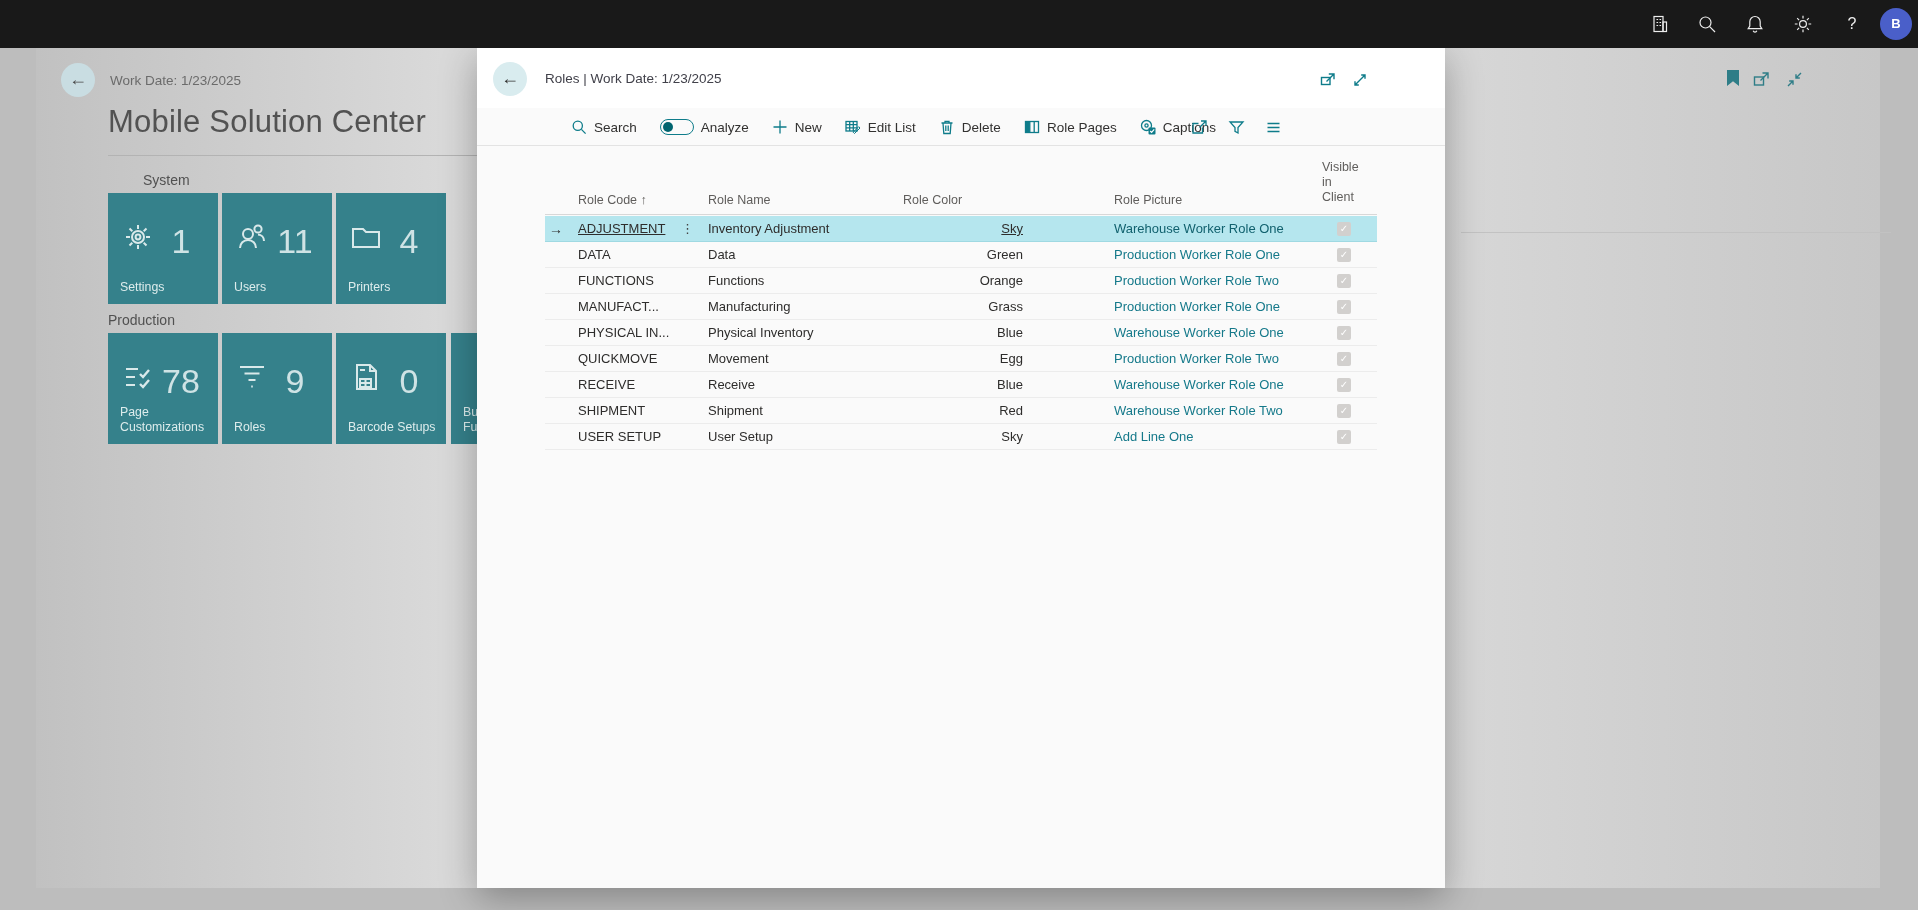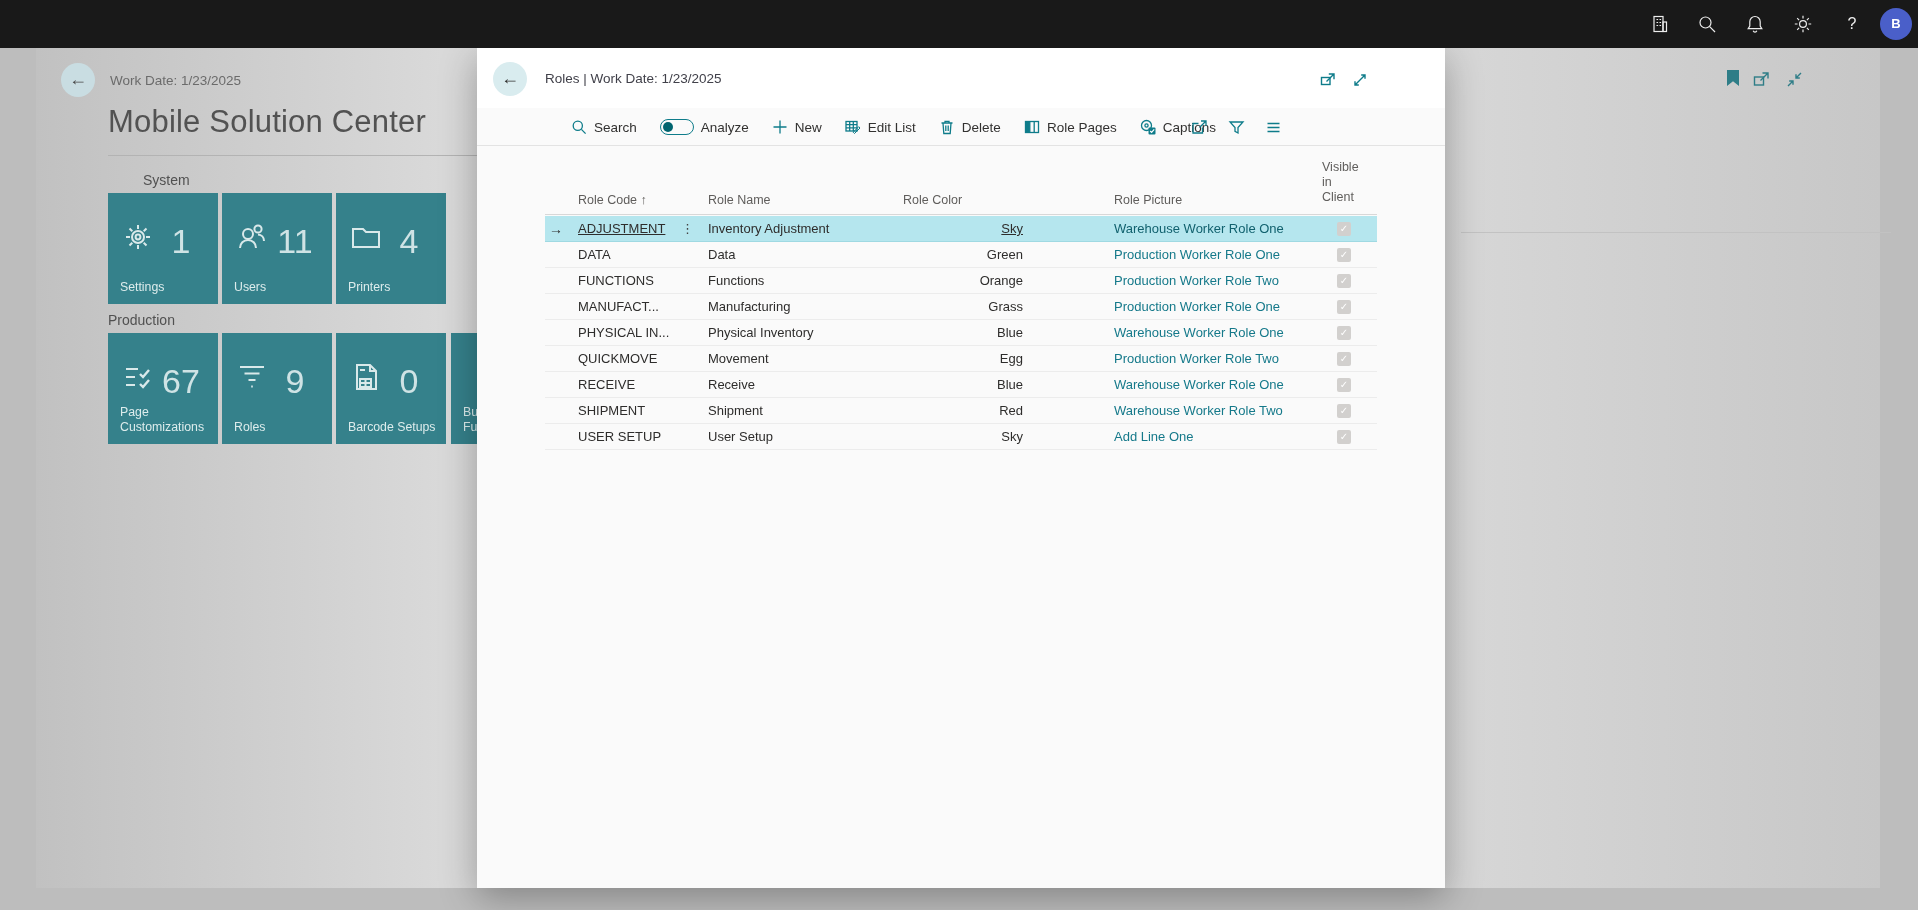--- a/index.html
+++ b/index.html
@@ -128,21 +128,21 @@
 <div class="section-label" style="left:108px; top:312px;">Production</div>
 
 <div class="tile" style="left:108px; top:333px;">
   <span class="tile-icon">
     <svg viewBox="0 0 32 32">
         <path d="M4 8h12M4 16h9M4 24h9"></path>
         <path d="M18 13l3 3 6-7" stroke-width="2.4"></path>
         <path d="M18 23l3 3 6-7" stroke-width="2.4"></path>
       </svg>
   </span>
-  <span class="tile-num">67</span>
+  <span class="tile-num">78</span>
   <span class="tile-label">Page Customizations</span>
 </div>
 <div class="tile" style="left:222px; top:333px;">
   <span class="tile-icon">
     <svg viewBox="0 0 32 32" stroke-width="2.4">
         <path d="M4 6h24M8.5 12.5h15M12.5 19h7M15.2 25.5h1.6"></path>
       </svg>
   </span>
   <span class="tile-num">9</span>
   <span class="tile-label">Roles</span>

